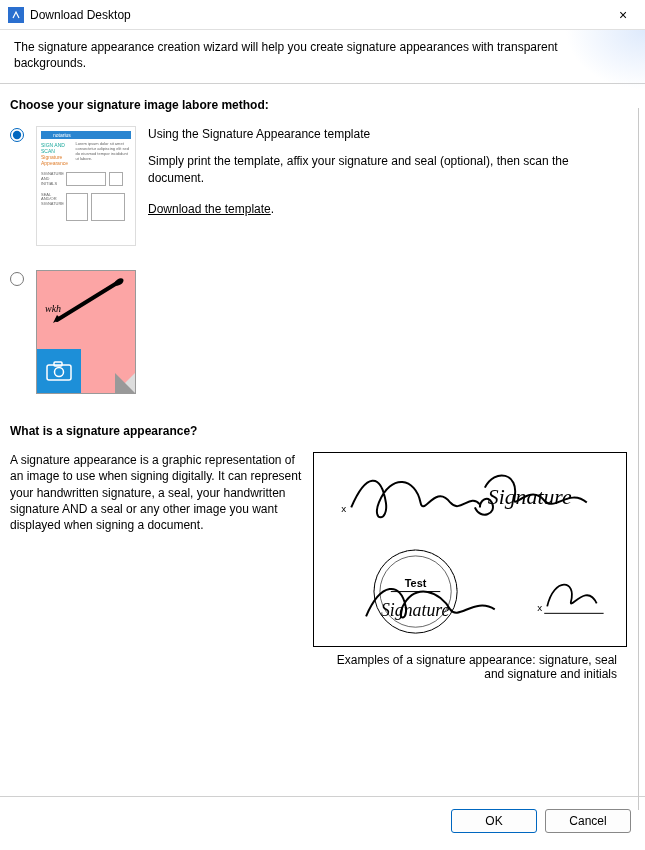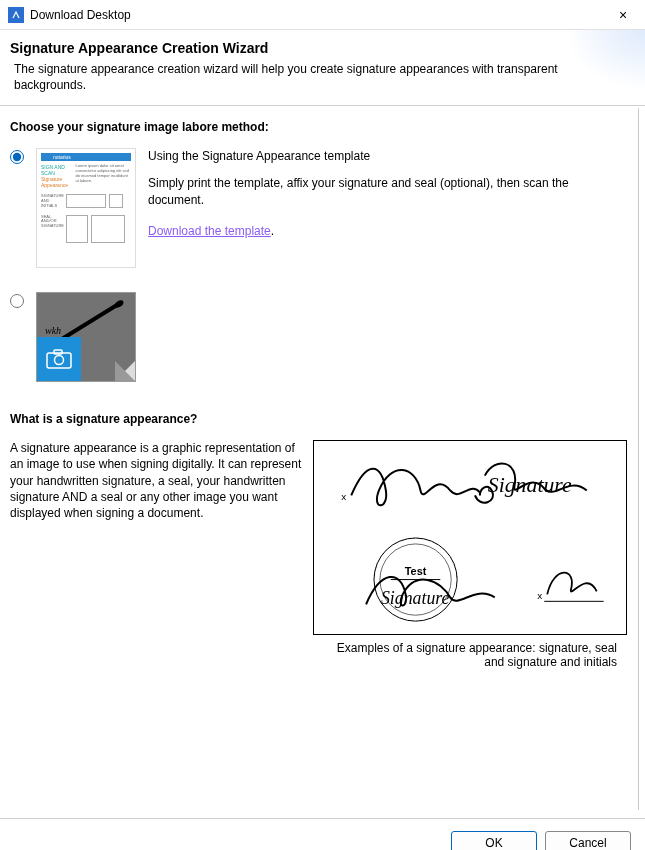--- a/index.html
+++ b/index.html
@@ -91,23 +91,23 @@
     .thumb-template .bar {
       height: 8px; background: #2a85d0; margin-bottom: 3px;
       display: flex; align-items: center; padding-left: 12px;
       color: #fff; font-size: 5px;
     }
     .thumb-template .tiny { font-size: 4px; line-height: 1.2; }
     .thumb-template .teal { color: #1aa89c; font-size: 5px; }
     .thumb-template .orange { color: #e08030; font-size: 5px; }
     .thumb-template .box { border: 1px solid #aaa; }
     .thumb-scan {
-      width: 100px; height: 90px;
+      width: 100px; height: 124px;
       border: 1px solid #999;
-      background: #737373;
+      background: #fca5a5;
       position: relative;
     }
     .thumb-scan .scribble {
       position: absolute; top: 32px; left: 8px;
       font-family: cursive; font-size: 10px; font-style: italic;
     }
     .thumb-scan .cam-area {
       position: absolute; left: 0; bottom: 0;
       width: 44px; height: 44px;
       background: #1d8fd8;
@@ -122,21 +122,21 @@
     .thumb-scan .dogear::before {
       content: "";
       position: absolute; right: 0; bottom: -20px;
       width: 0; height: 0;
       border-left: 20px solid #999;
       border-top: 20px solid transparent;
     }
     .opt-text { flex: 1; font-size: 12px; line-height: 1.4; }
     .opt-text .opt-title { margin-bottom: 10px; }
     .opt-text .opt-desc { margin-bottom: 14px; }
-    .link { color: #8b5cf6; text-decoration: underline; cursor: pointer; }
+    .link { color: #000000; text-decoration: underline; cursor: pointer; }
     .subheading { font-weight: bold; margin-top: 30px; margin-bottom: 14px; }
     .explain-row { display: flex; gap: 3px; align-items: flex-start; }
     .explain-text { flex: 0 0 300px; font-size: 12px; line-height: 1.35; }
     .example-col { flex: 1; }
     .example-box {
       border: 1.5px solid #000;
       height: 195px;
       position: relative;
       background: #fff;
     }
@@ -173,21 +173,20 @@
         <path d="M2 8 L5 2 L8 8" stroke="#fff" stroke-width="1.2" fill="none"></path>
       </svg>
   </span>
   <span class="title">Download Desktop</span>
   <div class="close">
     <span>×</span>
   </div>
 </div>
 
 <div class="header">
-  <h1>Signature Appearance Creation Wizard</h1>
   <p>The signature appearance creation wizard will help you create signature appearances with transparent backgrounds.</p>
 </div>
 
 <div class="content">
   <div class="section-label">Choose your signature image labore method:</div>
 
   <div class="option-row">
     <input type="radio" class="radio" name="method" checked="" style="">
     <div class="thumb">
       <div class="thumb-template">

